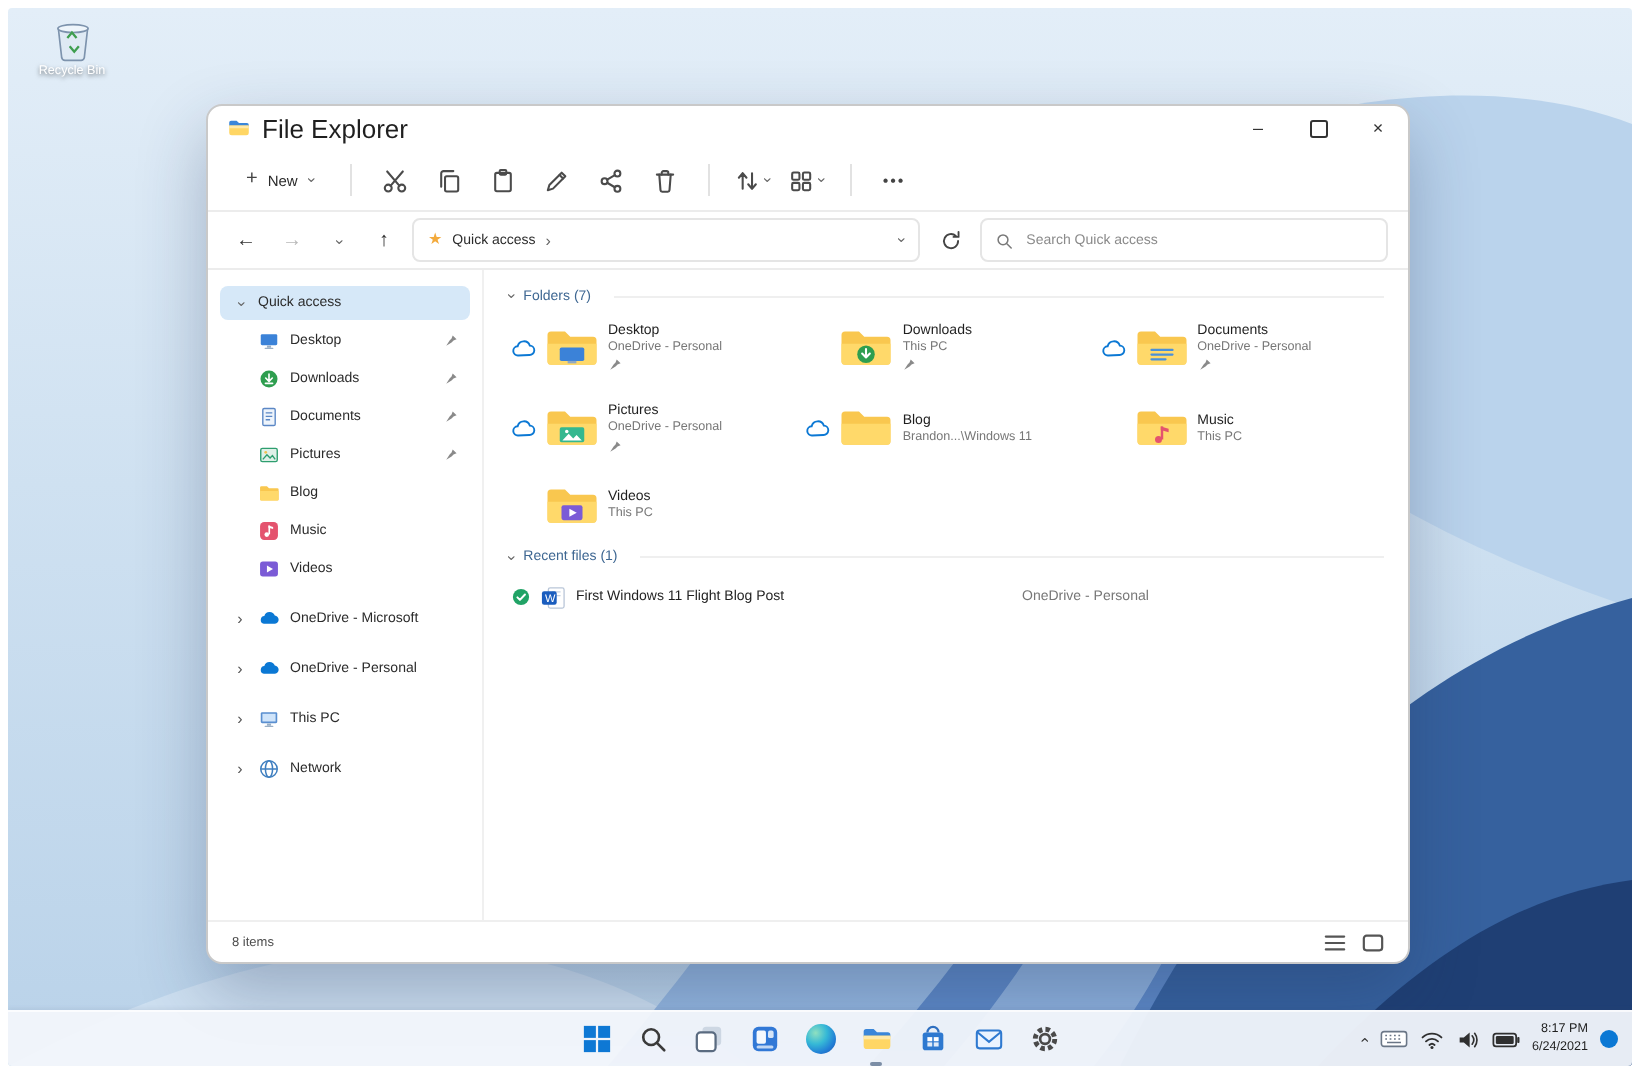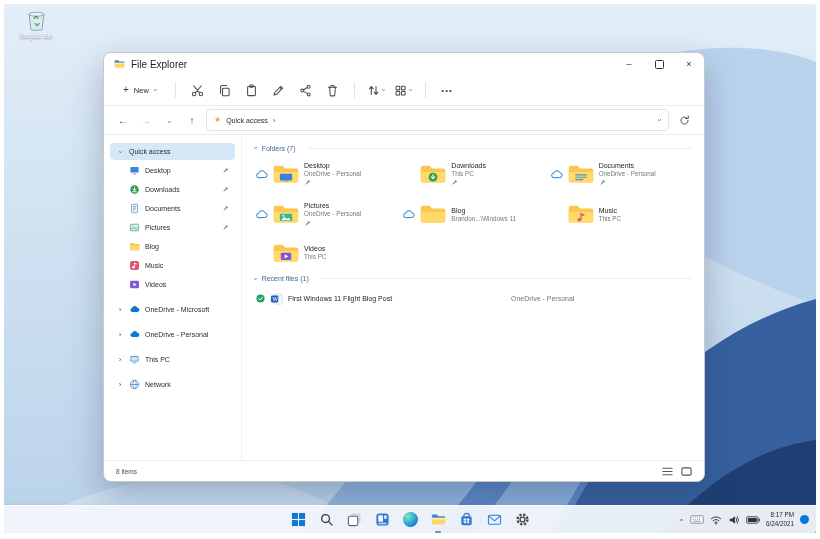--- a/index.html
+++ b/index.html
@@ -7,21 +7,21 @@
   .desktop{position:absolute;left:4px;top:4px;width:812px;height:529px;overflow:hidden;border-radius:2px;background:linear-gradient(180deg,#e3eef8 0%,#cfe1f1 45%,#b9d2e9 100%);}
   .wallpaper{position:absolute;inset:0;width:100%;height:100%;}
 
   
   .recycle{position:absolute;left:8px;top:4px;width:48px;display:flex;flex-direction:column;align-items:center;gap:1px;}
   .recycle .lbl{font-size:6.3px;color:#fff;text-shadow:0 1px 2px rgba(0,0,0,.55);}
 
   
   .window{position:absolute;left:99px;top:48px;width:602px;height:430px;background:#fff;border:1px solid #c9c9c9;border-radius:8px;box-shadow:0 14px 34px rgba(30,50,90,.30);display:flex;flex-direction:column;overflow:hidden;box-sizing:border-box;}
   .titlebar{height:22px;flex:0 0 22px;display:flex;align-items:center;gap:6px;padding-left:10px;}
-  .titlebar .t-title{font-size:10px;color:#1f1f1f;}
+  .titlebar .t-title{font-size:13px;color:#1f1f1f;}
   .win-controls{margin-left:auto;display:flex;height:100%;}
   .wc{width:30px;height:100%;display:flex;align-items:center;justify-content:center;font-size:9px;color:#333;cursor:default;}
   .wc .maxbox{width:7px;height:7px;border:1px solid #333;border-radius:1.5px;display:block;}
 
   .toolbar{height:30px;flex:0 0 30px;display:flex;align-items:center;gap:2px;padding:0 10px;border-bottom:1px solid #ececec;}
   .new-btn{display:flex;align-items:center;gap:5px;font-size:7.5px;color:#2b2b2b;padding:4px 9px;border-radius:4px;}
   .new-btn .plus{font-size:10px;color:#444;line-height:1;}
   .chev{display:inline-block;font-size:8px;color:#666;transform:rotate(90deg);line-height:1;}
   .chev.up{transform:rotate(-90deg);}
   .tb-sep{width:1px;height:16px;background:#e2e2e2;margin:0 7px;}
@@ -210,20 +210,27 @@
         <span class="star">★</span>
         <span>Quick access</span>
         <span class="crumb-chev">›</span>
         <span class="chev crumb-dd">›</span>
       </div>
       <div class="refresh-btn">
         <svg width="11" height="11" viewBox="0 0 14 14">
               <path d="M11.5 7 a4.5 4.5 0 1 1 -1.4 -3.2" fill="none" stroke="#444" stroke-width="1.2" stroke-linecap="round"></path>
               <path d="M11.8 1.2 v3.2 h-3.2" fill="none" stroke="#444" stroke-width="1.2" stroke-linecap="round" stroke-linejoin="round"></path>
             </svg>
+      </div>
+      <div class="search-box">
+        <svg width="9" height="9" viewBox="0 0 14 14">
+              <circle cx="6" cy="6" r="4.2" fill="none" stroke="#7a7a7a" stroke-width="1.3"></circle>
+              <path d="M9.3 9.3 L13 13" stroke="#7a7a7a" stroke-width="1.3" stroke-linecap="round"></path>
+            </svg>
+        <input type="text" placeholder="Search Quick access" style="">
       </div>
     </div>
 
     <div class="win-body">
 
       <div class="sidebar">
         <div class="sb-row selected">
           <span class="sb-chev"><span class="chev">›</span></span>
           <span>Quick access</span>
         </div>

